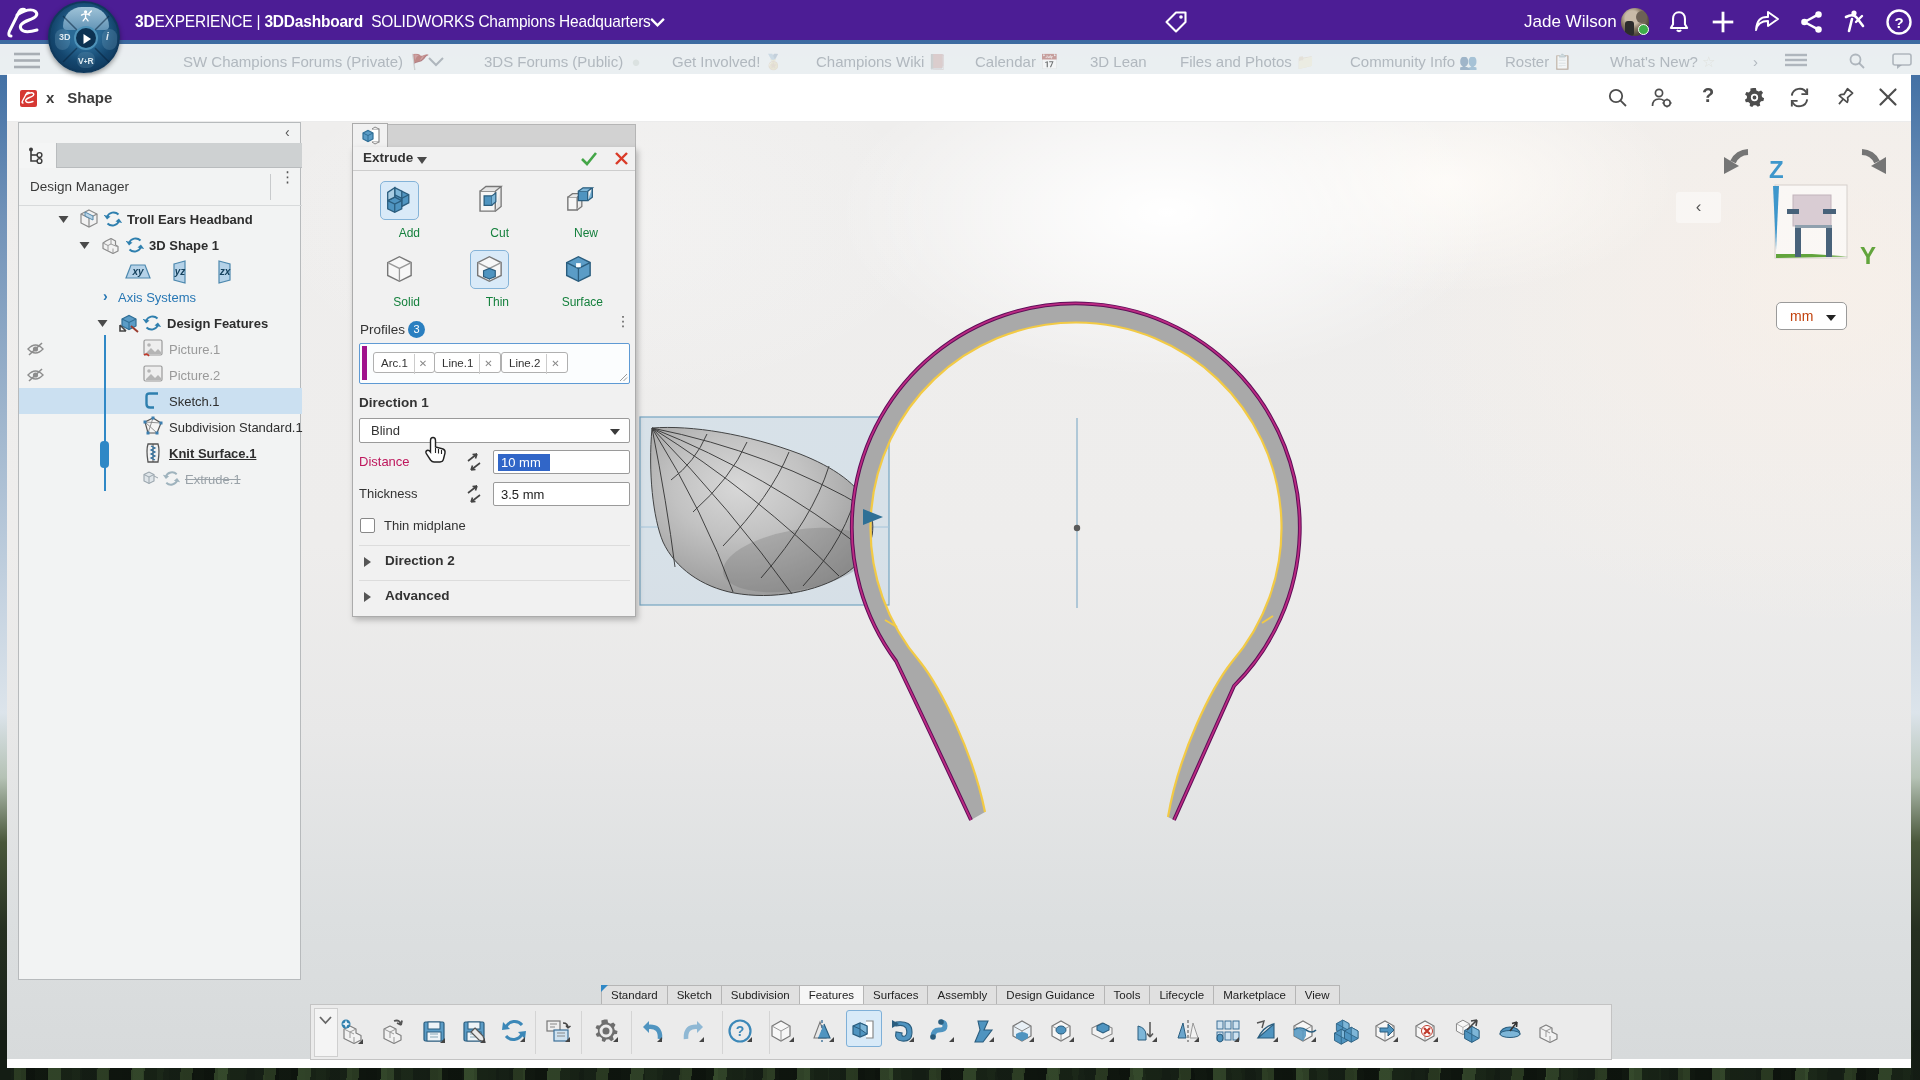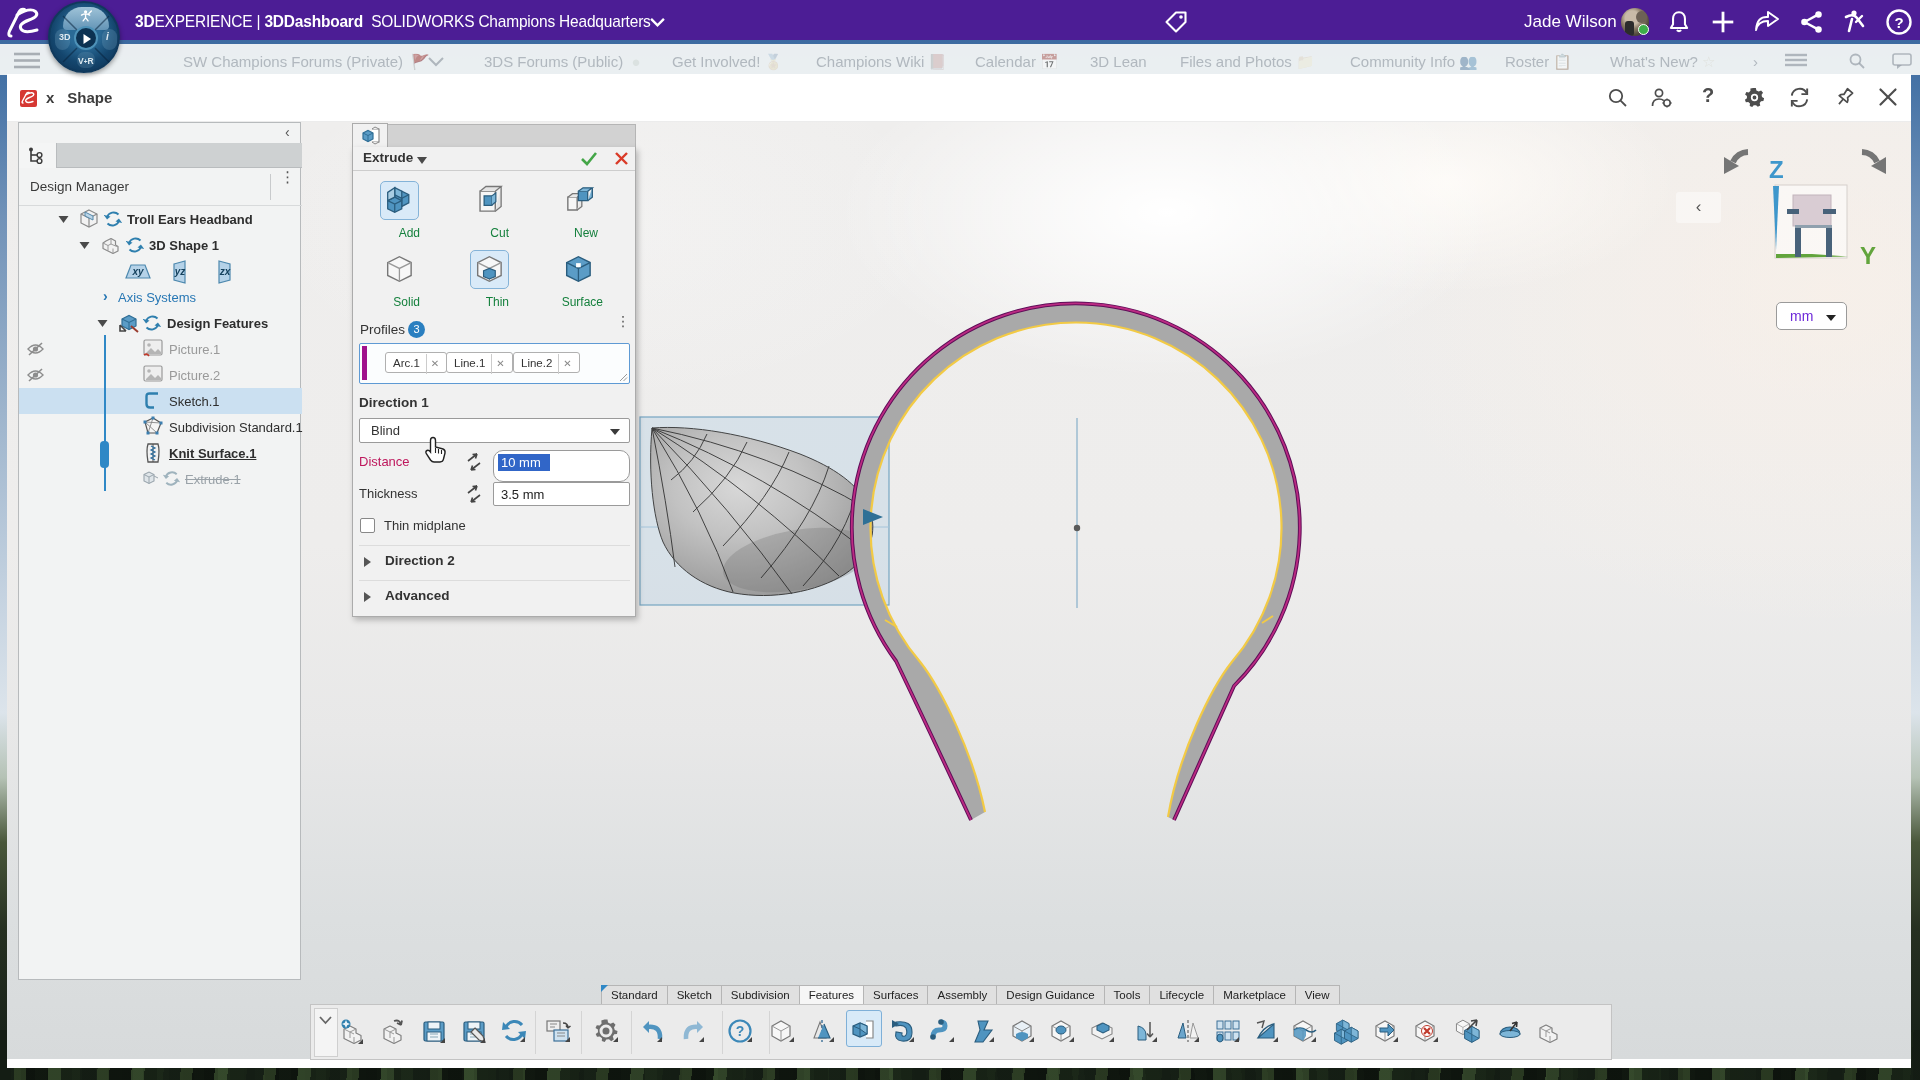--- a/index.html
+++ b/index.html
@@ -55,21 +55,21 @@
   }
   
   #leftpanel { position:absolute; left:11px; top:48px; width:283px; height:858px; background:#f2f3f3; border:1px solid #b7babc; }
   .trow { font-size:13px; color:#2e2e2e; white-space:nowrap; }
   .trow.b { font-weight:bold; }
   
   #dlgtab { position:absolute; left:345px; top:49px; width:284px; height:25px; }
   #dialog { position:absolute; left:345px; top:73px; width:284px; height:470px; background:#f1f1f1; border:1px solid #ababab; border-top:none; box-shadow:2px 3px 6px rgba(0,0,0,.25); }
   .selbox { width:39px; height:39px; background:#d9eaf8; border:1px solid #84b3d8; border-radius:5px; }
   .dlbl { font-size:12px; color:#15803d; text-align:right; }
-  .chip { height:21px; background:#fff; border:1px solid #b0b0b0; border-radius:3px; font-size:11.5px; color:#333; line-height:20px; padding:0 3px 0 7px;margin-left:12px; }
+  .chip { height:21px; background:#fff; border:1px solid #b0b0b0; border-radius:3px; font-size:11.5px; color:#333; line-height:20px; padding:0 3px 0 7px; }
   .chip .x { display:inline-block; margin-left:6px; padding:0 4px; border-left:1px solid #ccc; color:#888; font-size:10px; }
   .flip { width:20px; height:21px; }
   
   #tabsrow { position:absolute; left:594px; top:911px; height:20px; white-space:nowrap; }
   .btab { display:inline-block; height:20px; padding:0 9px; font-size:11.5px; color:#222; line-height:19px; background:#e0e0e0; border:1px solid #b5b5b5; border-left:none; vertical-align:top; }
   .btab.on { background:#f6f6f6; }
   #toolbar { position:absolute; left:303px; top:930px; width:1302px; height:56px; background:#ebebeb; border:1px solid #c3c3c3; }
   .tsep { position:absolute; top:6px; width:1px; height:43px; background:#d4d4d4; }
 </style>
 </head>
@@ -293,21 +293,21 @@
       <rect x="1780" y="87" width="12" height="5" fill="#48627a"></rect>
       <rect x="1816" y="87" width="13" height="5" fill="#48627a"></rect>
       <rect x="1788" y="104" width="6" height="31" fill="#48627a"></rect>
       <rect x="1819" y="104" width="6" height="31" fill="#48627a"></rect>
       <rect x="1788" y="103" width="37" height="3" fill="#8fa0ae"></rect>
     </svg>
     
     <div class="abs" style="left:1669px;top:70px;width:45px;height:31px;background:rgba(255,255,255,0.45);border-radius:3px;text-align:center;font-size:17px;color:#555;line-height:29px">‹</div>
     
     <div class="abs" style="left:1769px;top:180px;width:71px;height:28px;background:#fff;border:1px solid #9a9a9a;border-radius:5px">
-      <div class="abs" style="left:13px;top:5px;font-size:14px;color:#6d28d9">mm</div>
+      <div class="abs" style="left:13px;top:5px;font-size:14px;color:#c2410c">mm</div>
       <svg class="abs" style="right:9px;top:11px" width="12" height="8" viewBox="0 0 12 8">
           <path d="M1 1 L11 1 L6 7 Z" fill="#222"></path>
         </svg>
     </div>
   </div>
   <div id="leftpanel">
     <div class="abs" style="left:266px;top:1px;font-size:14px;color:#555">‹</div>
     <div class="abs" style="left:0;top:20px;width:283px;height:25px;background:#ced1d2;border-bottom:1px solid #b9bcbe">
       <div class="abs" style="left:0;top:0;width:38px;height:25px;background:#f4f5f5;border-right:1px solid #b9bcbe"></div>
       <svg class="abs" style="left:9px;top:4px" width="20" height="18" viewBox="0 0 20 18">
@@ -566,21 +566,21 @@
     </div>
     <svg class="abs" style="left:71px;top:289px" width="24" height="28" viewBox="0 0 24 28">
         <path d="M9 1.5 Q11.5 1.5 11.5 4.5 L11.5 11 L19 13 Q21.5 14 21 17 L19.5 23 Q19 26 16 26 L10 26 Q8 26 6.5 24 L2.5 18 Q1 15.5 3 14.5 Q4.8 13.8 6.5 16 L6.5 4.5 Q6.5 1.5 9 1.5 Z" fill="#fff" stroke="#222" stroke-width="1.4"></path>
         <path d="M11.5 12 L11.5 17 M14.5 13 L14.5 17.5 M17.5 14 L17.5 18" stroke="#222" stroke-width="1.1" fill="none"></path>
       </svg>
 
     <div class="abs" style="left:6px;top:307px;font-size:13px;color:#be185d">Distance</div>
     <svg class="abs flip" style="left:111px;top:305px">
         <use href="#flipicon"></use>
       </svg>
-    <div class="abs" style="left:140px;top:303px;width:137px;height:32px;background:#fff;border:1px solid #9a9a9a;border-radius:10px">
+    <div class="abs" style="left:140px;top:303px;width:137px;height:24px;background:#fff;border:1px solid #9a9a9a;border-radius:2px">
       <div class="abs" style="left:4px;top:3px;width:52px;height:17px;background:#3166c8"></div>
       <div class="abs" style="left:7px;top:4px;font-size:13px;color:#fff">10 mm</div>
     </div>
 
     <div class="abs" style="left:6px;top:339px;font-size:13px;color:#333">Thickness</div>
     <svg class="abs flip" style="left:111px;top:337px">
         <use href="#flipicon"></use>
       </svg>
     <div class="abs" style="left:140px;top:335px;width:137px;height:24px;background:#fff;border:1px solid #9a9a9a;border-radius:2px">
       <div class="abs" style="left:7px;top:4px;font-size:13px;color:#222">3.5 mm</div>

